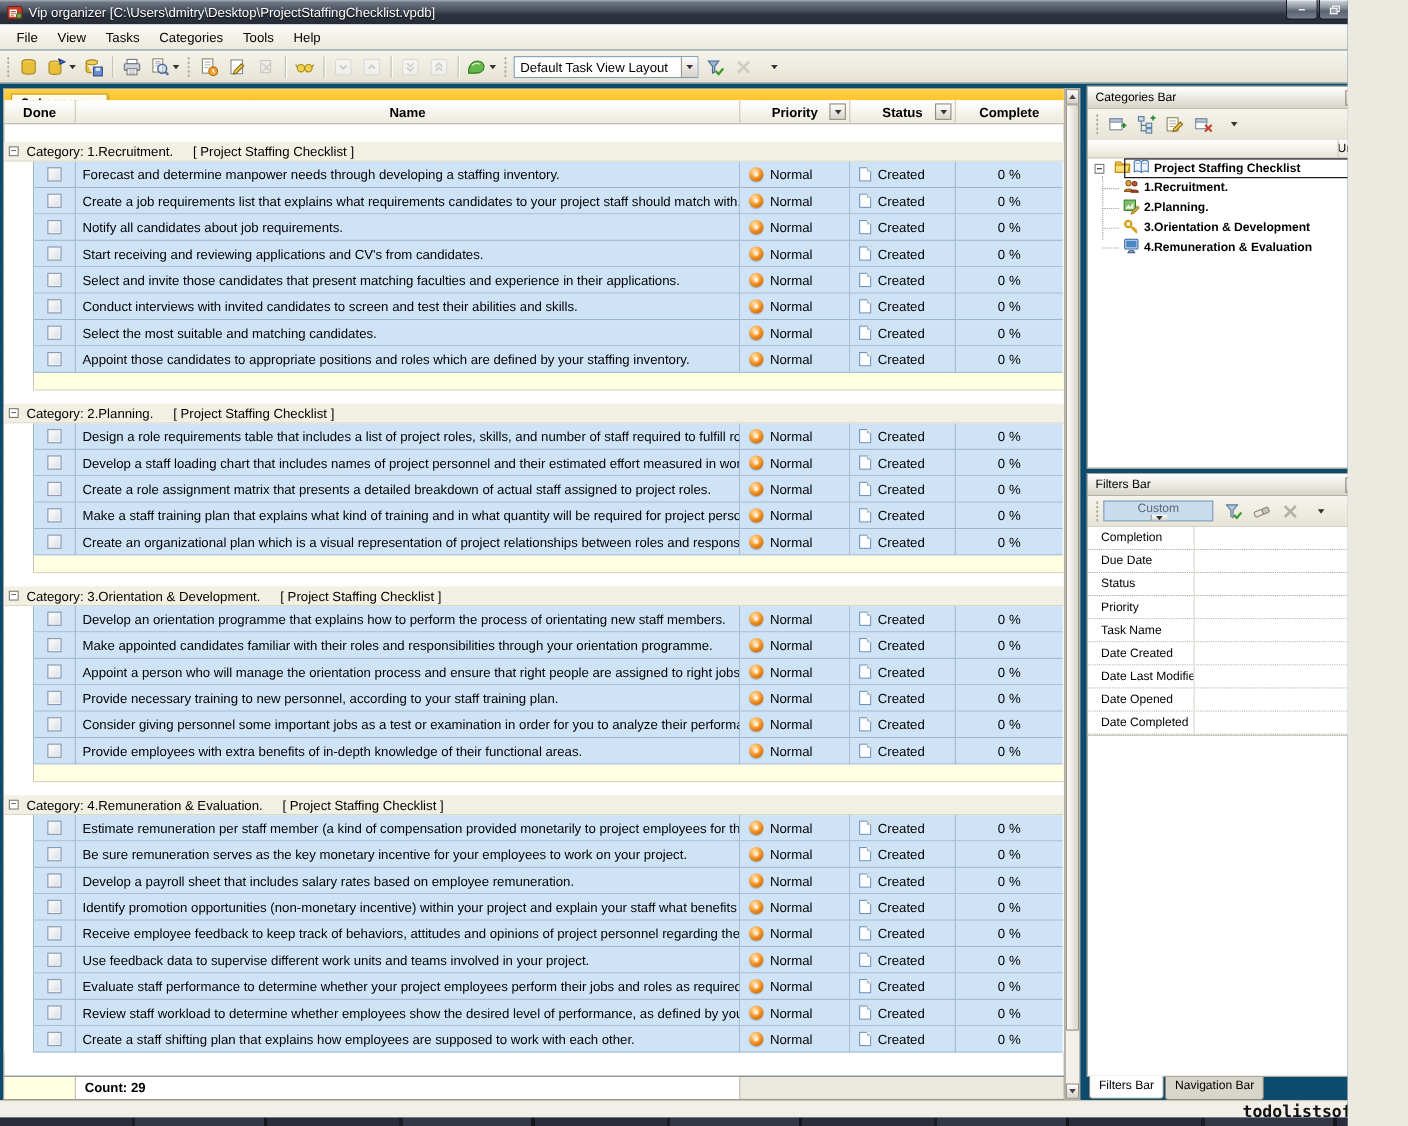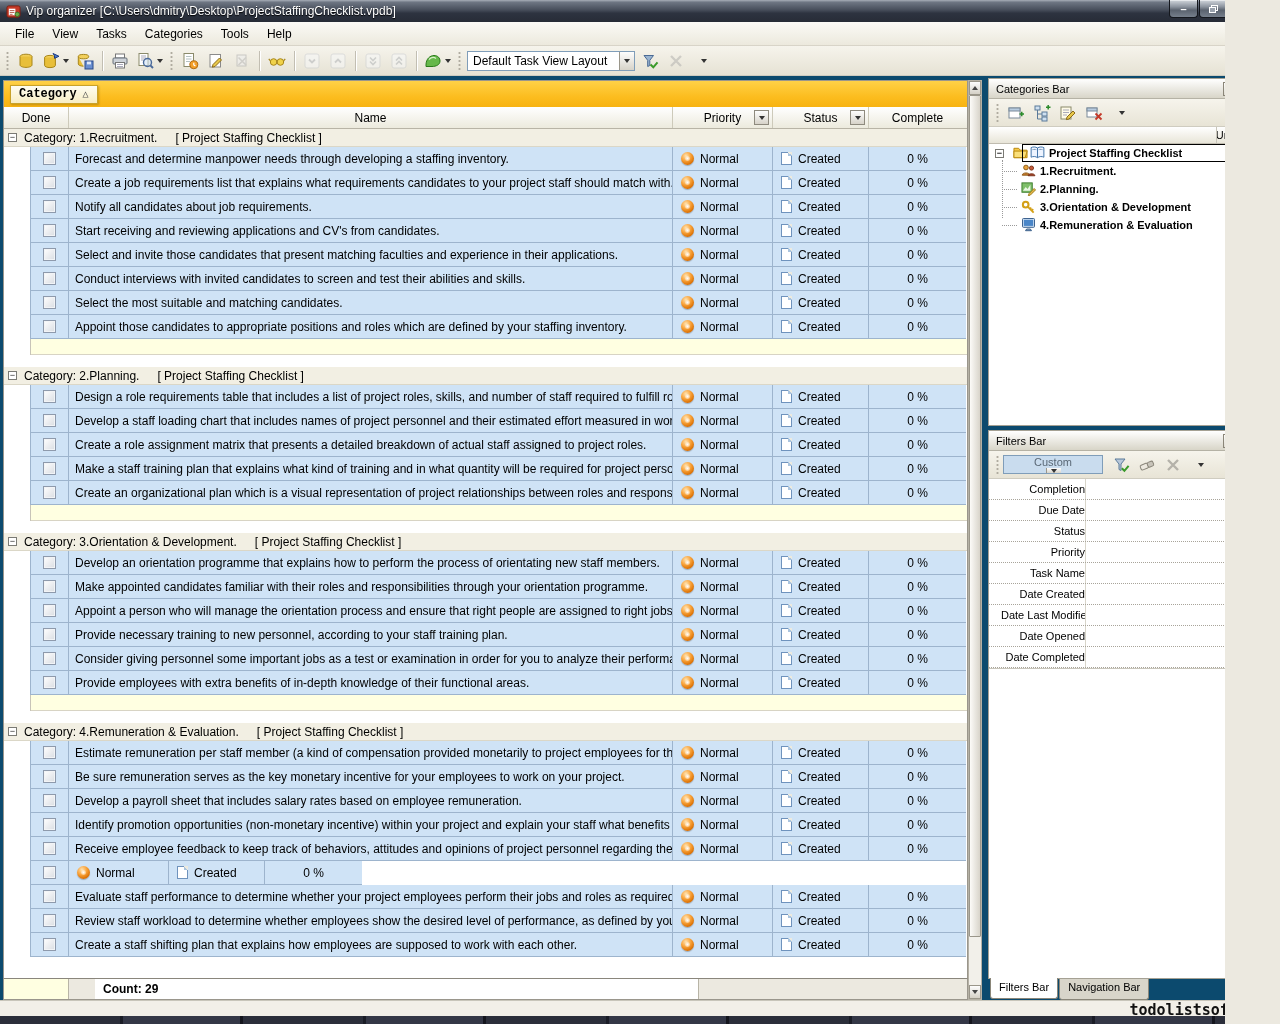--- a/index.html
+++ b/index.html
@@ -43,22 +43,22 @@
   .tcombo .tval { flex:1; padding:0 5px; font-size:12px; white-space:nowrap; overflow:hidden; }
   .dd-btn { width:15px; height:100%; background:linear-gradient(#fdfdfd,#d7d3c9); border-left:1px solid #9a968a;
     display:flex; align-items:center; justify-content:center; }
 
   
   #tasklist { left:3px; top:80px; width:965px; height:898px; background:#fff; border:1px solid #9a968c; border-bottom:none; }
   #groupbar { position:absolute; left:0; top:0; width:963px; height:26px; background:linear-gradient(#ffd147,#fcbd1f 60%,#f7b312); display:flex; align-items:center; padding-left:6px; }
   #groupbtn { height:19px; padding:0 8px; background:linear-gradient(#fffdf2,#f7edc4); border:1px solid #c8a22a;
     display:flex; align-items:center; font-weight:bold; font-size:12px; box-shadow:1px 1px 2px rgba(120,90,0,.4);font-family:Liberation Mono, monospace; }
   #groupbtn .sort { font-size:10px; margin-left:6px; color:#555; font-weight:normal; }
-  #colheaders { position:absolute; left:0; top:26px; width:963px; height:22px; background:linear-gradient(#ffffff,#eceadd);
-    border-bottom:1px solid #b8b4a6; display:flex; font-weight:normal; }
+  #colheaders { position:absolute; left:0; top:10px; width:963px; height:22px; background:linear-gradient(#ffffff,#eceadd);
+    border-bottom:1px solid #b8b4a6; display:flex; font-weight:bold; }
   .hcell { border-right:1px solid #cdcaba; display:flex; align-items:center; justify-content:center; position:relative; }
   .hc-done { width:65px; }  .hc-name { width:604px;text-align:right; }  .hc-prio { width:100px; }  .hc-status { width:96px; }  .hc-comp { width:97px; border-right:none; }
   .hdd { position:absolute; right:3px; top:3px; width:15px; height:15px; background:linear-gradient(#fdfdfd,#d7d3c9);
     border:1px solid #8e8a7e; display:flex; align-items:center; justify-content:center; }
   #task-rows { position:absolute; left:0; top:48px; width:963px; height:828px; overflow:hidden; background:#fff; }
   .ghead { height:18px; background:#f2efe3; border-bottom:1px solid #dbd7c7; display:flex; align-items:center; padding-left:4px; }
   .expand { width:9px; height:9px; border:1px solid #7a7a74; background:#fff; margin-right:7px; flex:0 0 auto;
     display:flex; align-items:center; justify-content:center; font-size:9px; line-height:7px; color:#222; }
   .gtext { font-size:12px; }
   .gsuffix { font-size:12px; margin-left:18px; }
@@ -75,21 +75,21 @@
     background:radial-gradient(circle at 38% 30%, #ffe3b2 0%, #f9a33a 40%, #d96d00 75%, #a84f00 100%); box-shadow:0 1px 1px rgba(0,0,0,.25); }
   .pball::after { content:""; position:absolute; left:4px; top:4px; width:5px; height:5px; border-radius:50%;
     background:radial-gradient(circle, rgba(255,255,255,.95), rgba(255,220,170,.1)); }
   .pdoc { width:11px; height:13px; background:#fff; border:1px solid #6f93bd; margin-right:6px; position:relative; flex:0 0 auto; }
   .pdoc::after { content:""; position:absolute; right:-1px; top:-1px; width:4px; height:4px;
     background:linear-gradient(225deg, #eceadf 50%, #aac4de 50%); }
   .spacer-row { height:16px; display:flex; }
   .spacer-row .sp-margin { width:27px; background:#fff; border-right:1px solid #c8c4b8; }
   .spacer-row .sp-fill { flex:1; background:#ffffe1; border-bottom:1px solid #d8d4c4; }
   .ggap { height:12px; background:#fff; }
-  #countrow { left:3px; top:978px; width:965px; height:22px; background:#ece9e0; border:1px solid #9a968c; border-top:1px solid #8a867c; display:flex;gap:26px; }
+  #countrow { left:3px; top:978px; width:965px; height:22px; background:#ece9e0; border:1px solid #9a968c; border-top:1px solid #8a867c; display:flex; }
   #countrow .cr-left { width:65px; background:#ffffe1; border-right:1px solid #b8b4a6; }
   #countrow .cr-main { width:604px; background:#fff; border-right:1px solid #b8b4a6; display:flex; align-items:center; padding-left:8px; font-weight:bold; }
 
   
   #vscroll { left:968px; top:80px; width:14px; height:920px; background:#f2f0ea; border:1px solid #b5b1a5; }
   .sbtn { position:absolute; left:0; width:12px; height:14px; background:linear-gradient(#fdfdfd,#d4d0c6); border:1px solid #9a968a;
     display:flex; align-items:center; justify-content:center; }
   .tri-up { width:0; height:0; border-left:3.5px solid transparent; border-right:3.5px solid transparent; border-bottom:4px solid #444; }
   .tri-dn { width:0; height:0; border-left:3.5px solid transparent; border-right:3.5px solid transparent; border-top:4px solid #444; }
   #sthumb { position:absolute; left:0; top:14px; width:12px; height:842px; background:linear-gradient(90deg,#fcfbf8,#d8d4ca); border:1px solid #9a968a; border-radius:1px; }
@@ -121,21 +121,21 @@
   .tnode.root { padding-left:6px; }
   .tnode.child { padding-left:30px; }
   .tnode.child::before { content:""; position:absolute; left:13px; top:9px; width:15px; border-top:1px dotted #9a9a9a; }
   #tree-vline { position:absolute; left:13px; top:16px; height:58px; border-left:1px dotted #9a9a9a; }
   .focusrect { position:absolute; left:33px; right:1px; top:0; bottom:0; border:1px solid #000; pointer-events:none; }
 
   
   .fcombo { width:100px; height:19px; background:#c9dcee; border:1px solid #7f9db9; display:flex; align-items:center; margin-right:5px;flex-direction:column; }
   .fcombo .fval { flex:1; padding:0 5px; color:#5a6876; font-size:11px; }
   #filter-rows { border-bottom:1px solid #c8c5ba; }
-  .frow { height:21px; display:flex; align-items:center; border-bottom:1px dotted #a8a49a; position:relative; background:#fff;text-align:right; }
+  .frow { height:21px; display:flex; align-items:center; border-bottom:1px dotted #a8a49a; position:relative; background:#fff; }
   .frow .flabel { width:96px; padding-left:12px; font-size:11px; white-space:nowrap; overflow:hidden; }
   .frow .fvalarea { flex:1; height:100%; border-left:1px solid #d8d5ca; }
   .frow .fdd { width:16px; height:17px; margin:0 2px; background:linear-gradient(#fdfdfd,#d7d3c9); border:1px solid #8e8a7e;
     display:flex; align-items:center; justify-content:center; }
   #filter-tabs { left:990px; top:979px; height:21px; display:flex; font-size:11px; }
   .ftab { padding:2px 8px 0 8px; border:1px solid #8a8679; border-top:none; background:#d8d5ca; border-radius:0 0 3px 3px; margin-right:1px; }
   .ftab.active { background:#fff; position:relative; top:-1px; padding-top:3px; }
 
   
   #statusstrip { left:0; top:1000px; width:1280px; height:16px; background:#f2efe8; border-top:1px solid #c8c5ba; }
@@ -885,20 +885,23 @@
             <span>Created</span>
           </div>
           <div class="cell c-comp">
             <span>0 %</span>
           </div>
         </div>
         <div class="trow">
           <div class="c-margin"></div>
           <div class="cell c-done">
             <span class="checkbox"></span>
+          </div>
+          <div class="cell c-name">
+            <span>Use feedback data to supervise different work units and teams involved in your project.</span>
           </div>
           <div class="cell c-prio">
             <span class="pball"></span>
             <span>Normal</span>
           </div>
           <div class="cell c-status">
             <span class="pdoc"></span>
             <span>Created</span>
           </div>
           <div class="cell c-comp">

